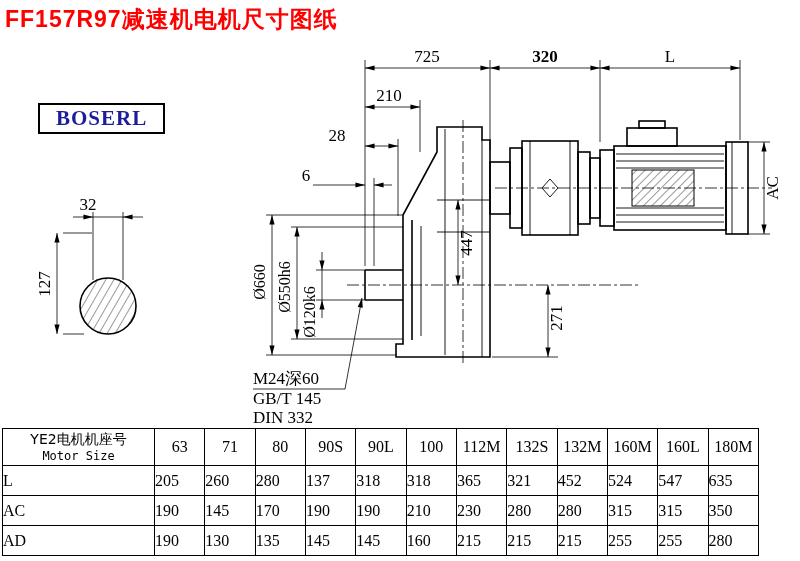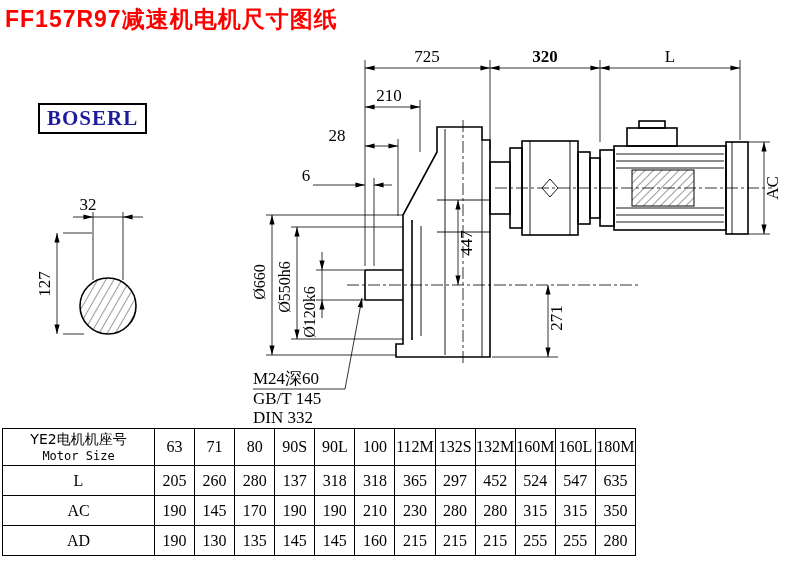--- a/index.html
+++ b/index.html
@@ -1,32 +1,32 @@
 <!DOCTYPE html>
 <html><head>
 <meta charset="utf-8">
 <style>
   *{margin:0;padding:0;box-sizing:border-box}
   html,body{width:800px;height:561px;background:#fff;overflow:hidden}
   body{position:relative;font-family:"Liberation Serif",serif;color:#000}
   .title{position:absolute;left:5px;top:4px;font-size:23px;font-weight:bold;
          color:#fe0000;font-family:Liberation Sans, sans-serif;letter-spacing:1px}
-  .logo{position:absolute;left:38px;top:103px;border:2px solid #000;padding:1px 7px;
+  .logo{position:absolute;left:38px;top:103px;border:2px solid #000;padding:1px 16px;
         font-size:21px;font-weight:bold;color:#1c1c9c;font-family:"Liberation Serif",serif;
         letter-spacing:1px}
   svg.draw{position:absolute;left:0;top:0}
   svg text{font-family:"Liberation Serif",serif;font-size:17px;fill:#000}
   svg text.sm{font-size:16px}
   svg .b{font-weight:bold}
   .o{stroke:#000;stroke-width:1.6;fill:none}
   .i{stroke:#000;stroke-width:0.9;fill:none}
   .d{stroke:#000;stroke-width:0.8;fill:none}
   .c{stroke:#000;stroke-width:0.8;fill:none;stroke-dasharray:12 3 3 3}
-  table{position:absolute;left:2px;top:428px;width:634px;border-collapse:collapse;
-        table-layout:fixed;text-align:center;font-size:16px;font-family:"Liberation Serif",serif}
+  table{position:absolute;left:2px;top:428px;width:757px;border-collapse:collapse;
+        table-layout:fixed;font-size:16px;font-family:"Liberation Serif",serif}
   th,td{border:1px solid #000;font-weight:normal;padding:0;overflow:hidden}
   col.fc{width:152px}
   tr{height:30px}
   tr.hdr{height:37px}
   .cn{font-size:14px;font-family:"DejaVu Sans",sans-serif;line-height:17px}
   .mono{font-size:12px;font-family:"DejaVu Sans Mono",monospace;line-height:16px}
 </style>
 </head>
 <body>
 
@@ -209,21 +209,21 @@
   </tr>
   <tr>
     <td>L</td>
     <td>205</td>
     <td>260</td>
     <td>280</td>
     <td>137</td>
     <td>318</td>
     <td>318</td>
     <td>365</td>
-    <td>297</td>
+    <td>321</td>
     <td>452</td>
     <td>524</td>
     <td>547</td>
     <td>635</td>
   </tr>
   <tr>
     <td>AC</td>
     <td>190</td>
     <td>145</td>
     <td>170</td>

